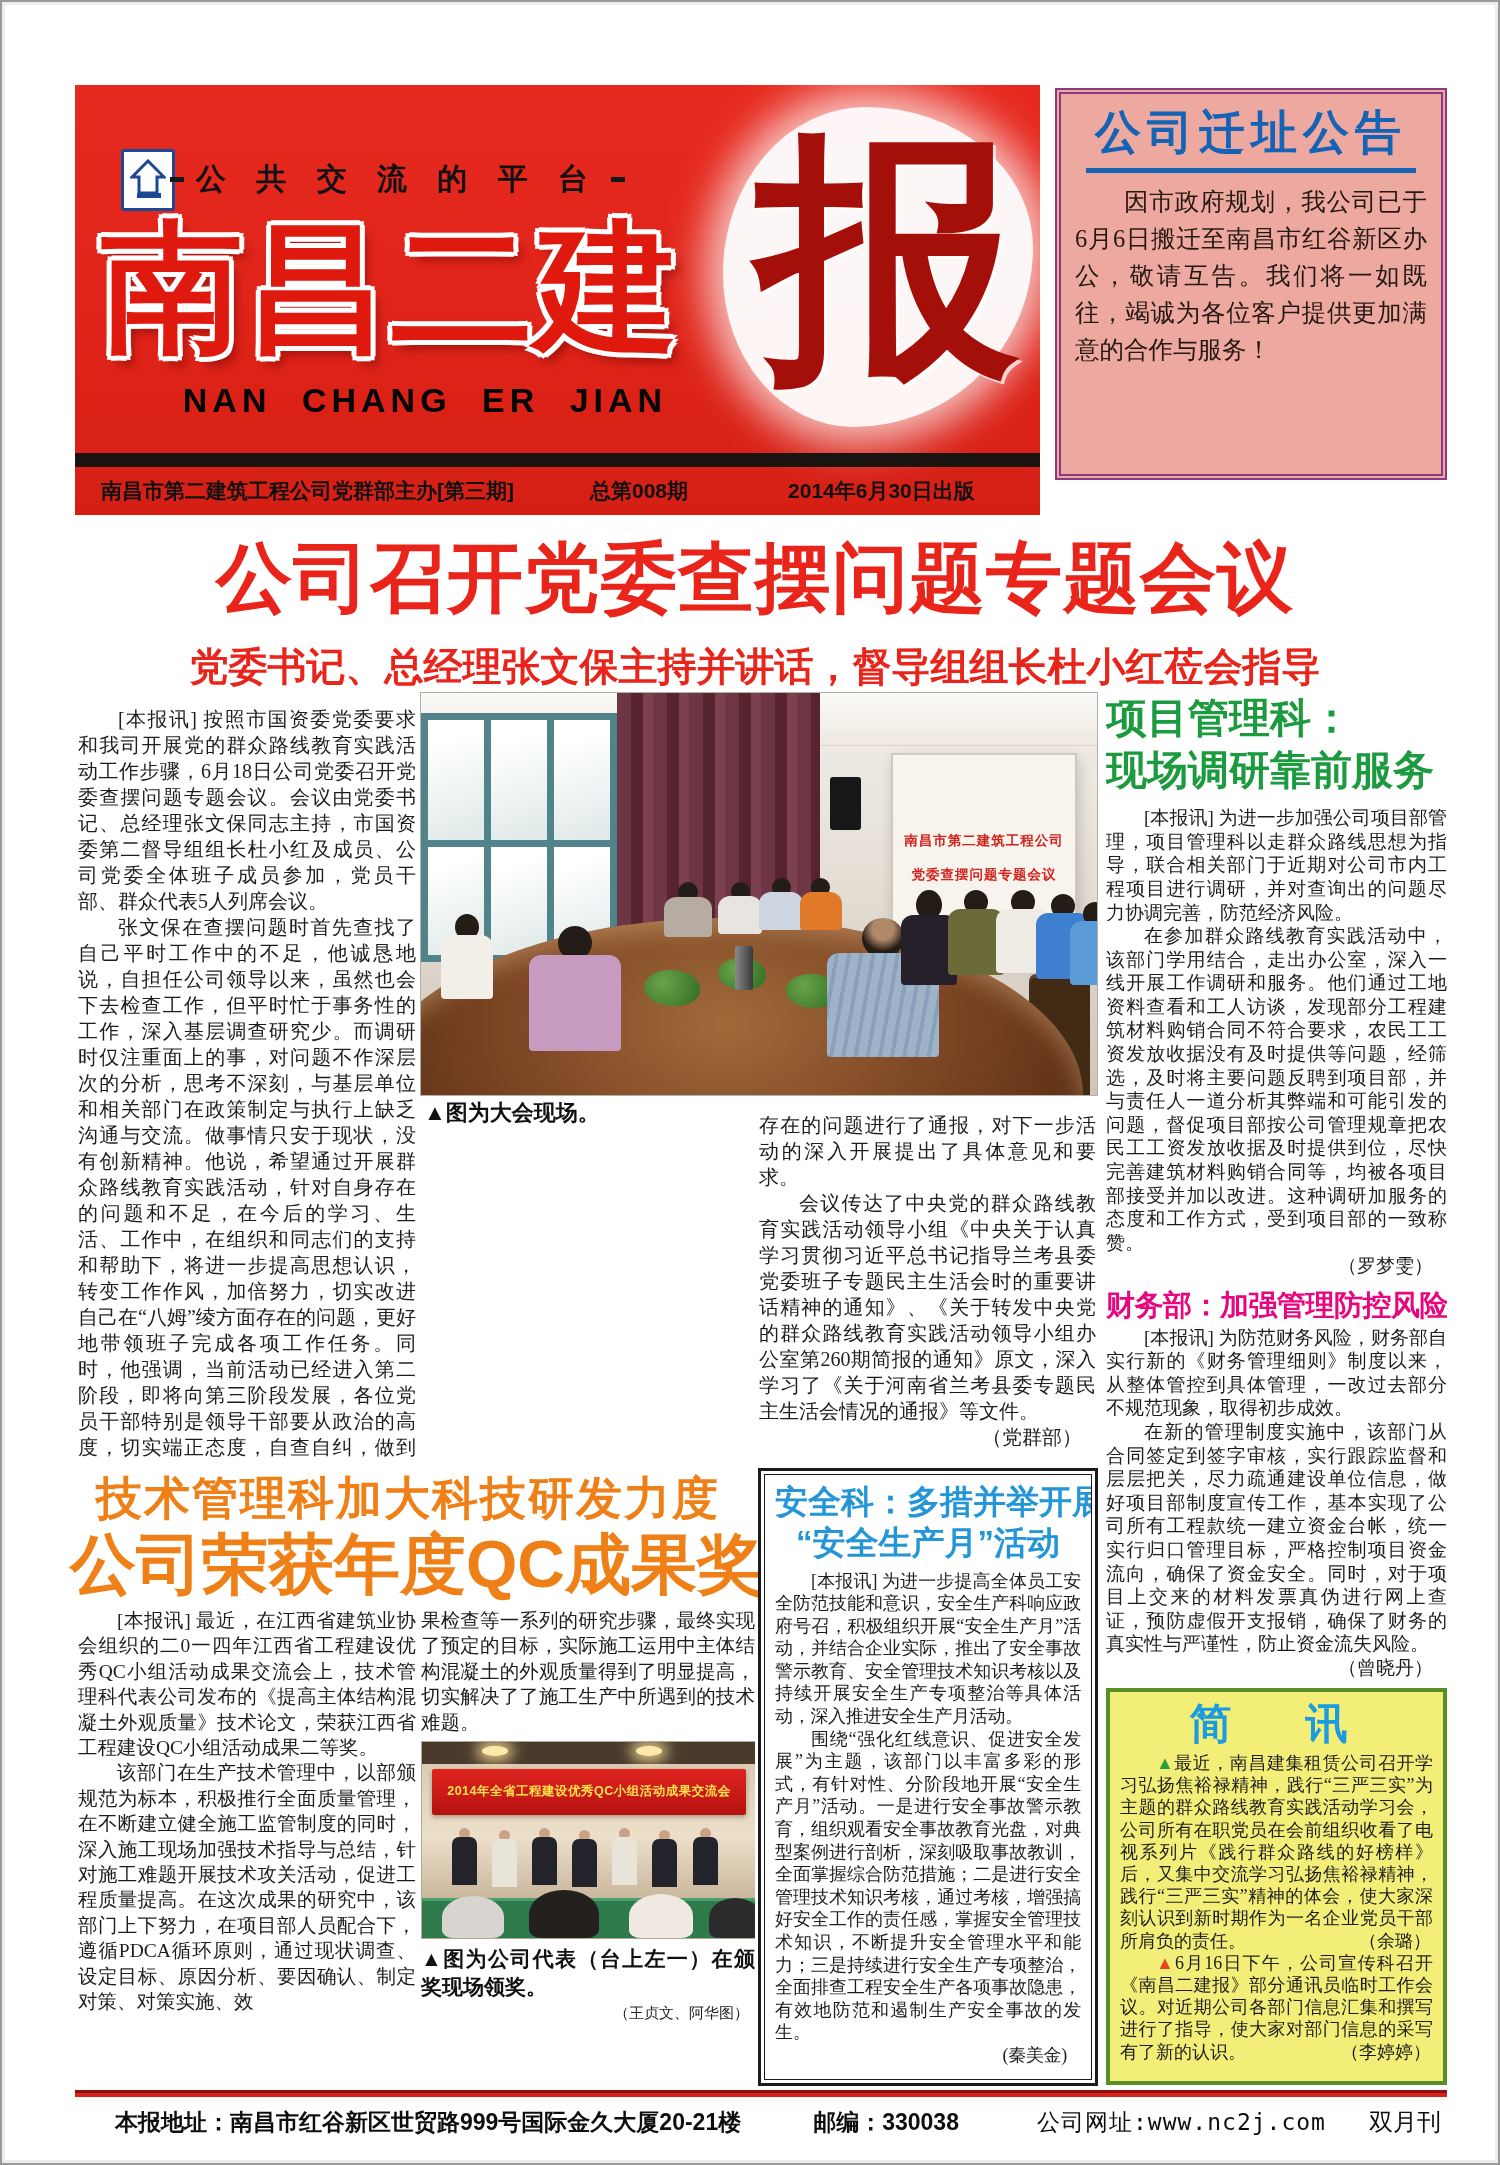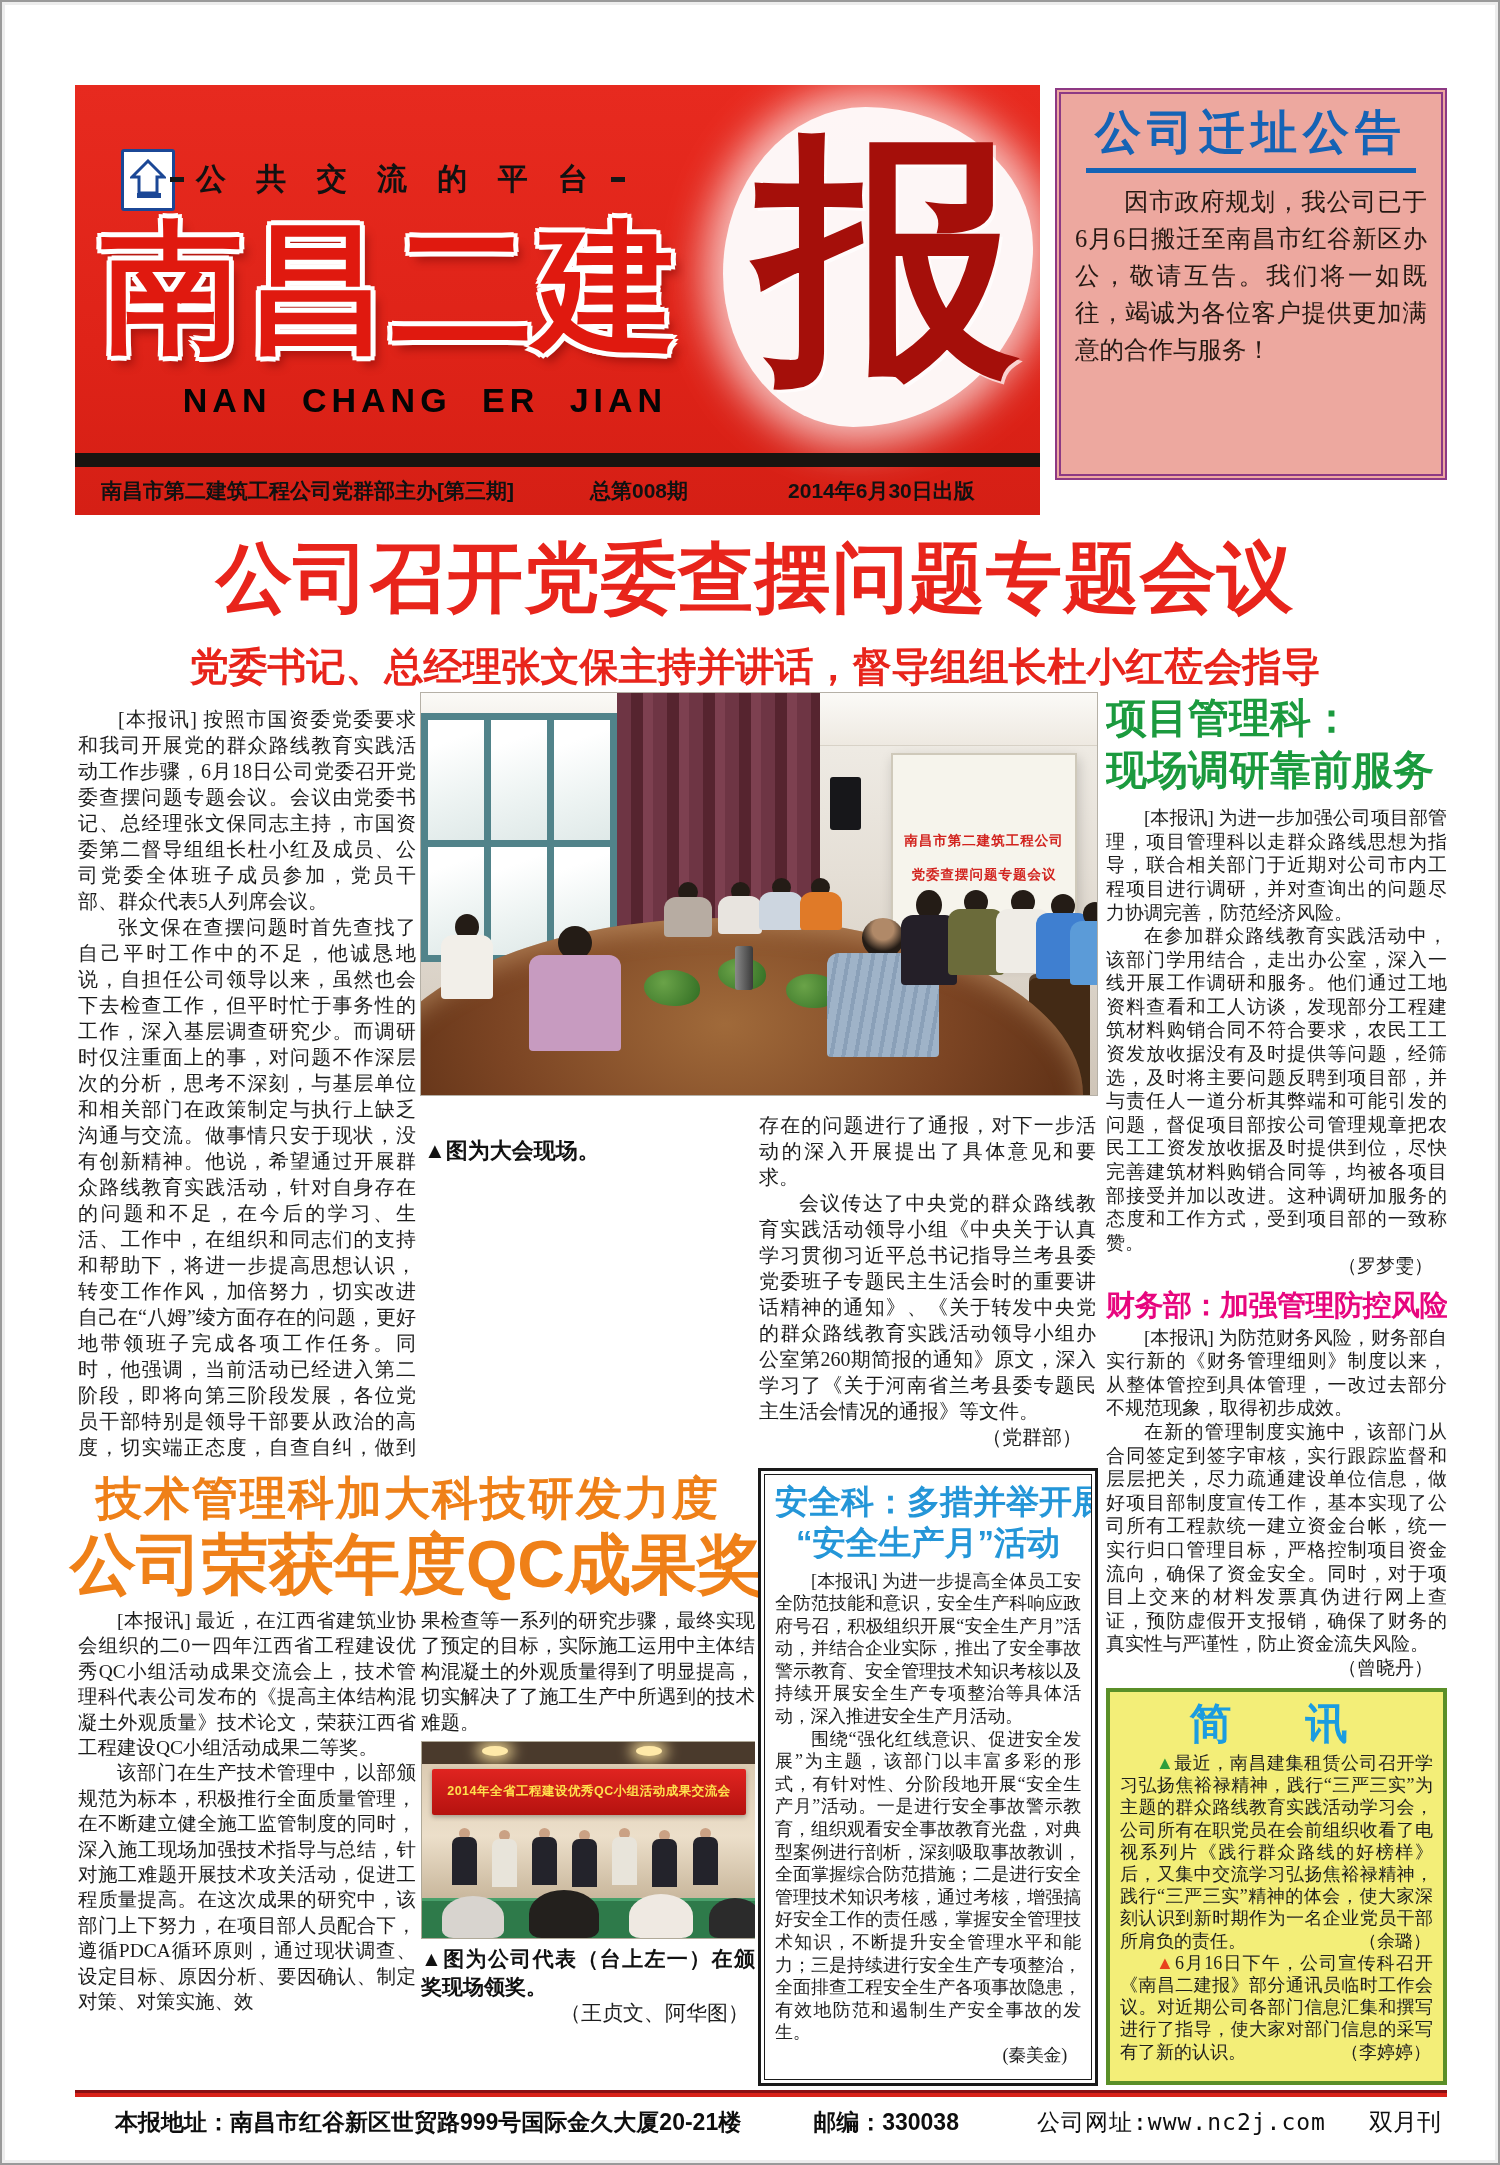--- a/index.html
+++ b/index.html
@@ -50,21 +50,21 @@
                  font-family:"Liberation Sans",sans-serif;font-weight:900;font-size:76px;
                  color:#e8241b;letter-spacing:1px;}
   .lead-sub{position:absolute;left:65px;top:640px;width:1380px;text-align:center;white-space:nowrap;
             font-family:"Liberation Sans",sans-serif;font-weight:700;font-size:39px;color:#e8241b;}
   .bodytext{text-align:justify;color:#1d1d1d;}
   .bodytext p{margin:0;text-indent:2em;}
   .bodytext p.cont{text-indent:0;}
   .sig{text-align:right;padding-right:14px;text-indent:0 !important;}
   .col-left{position:absolute;left:78px;top:706px;width:338px;height:752px;overflow:hidden;
             font-size:20px;line-height:26px;}
-  .caption-main{position:absolute;left:424px;top:1098px;width:332px;font-size:22px;font-weight:bold;color:#111;margin-top:38px;}
+  .caption-main{position:absolute;left:424px;top:1098px;width:332px;font-size:22px;font-weight:bold;color:#111;}
   .col-mid{position:absolute;left:421px;top:1128px;width:334px;height:332px;overflow:hidden;
            font-size:20px;line-height:26px;}
   .col-mid2{position:absolute;left:759px;top:1112px;width:337px;height:348px;overflow:hidden;
             font-size:20px;line-height:26px;}
   
   .col-right{position:absolute;left:1106px;top:692px;width:341px;height:994px;overflow:hidden;
              font-size:19px;line-height:23.6px;}
   .dept-title-green{font-family:"Liberation Sans",sans-serif;font-weight:900;color:#1b9a3e;
                     font-size:41px;line-height:1.27;margin-bottom:10px;white-space:nowrap;}
   .dept-title-pink{font-family:"Liberation Sans",sans-serif;font-weight:900;color:#e7067e;
@@ -72,21 +72,21 @@
   
   .qc-kicker{position:absolute;left:78px;top:1468px;width:660px;text-align:center;white-space:nowrap;
              font-family:"Liberation Sans",sans-serif;font-weight:900;font-size:46px;color:#ef8018;letter-spacing:2px;}
   .qc-headline{position:absolute;left:70px;top:1520px;width:680px;text-align:center;white-space:nowrap;
                font-family:"Liberation Sans",sans-serif;font-weight:900;font-size:66px;color:#ef8018;}
   .qc-col1{position:absolute;left:78px;top:1608px;width:338px;height:468px;overflow:hidden;
            font-size:19.5px;line-height:25.4px;}
   .qc-col2{position:absolute;left:421px;top:1608px;width:334px;height:470px;overflow:hidden;
            font-size:19.5px;line-height:25.4px;}
   .qc-caption{margin-top:6px;font-size:21px;font-weight:bold;color:#111;line-height:28px;}
-  .qc-credit{text-align:right;font-size:21px;padding-right:6px;}
+  .qc-credit{text-align:right;font-size:15px;padding-right:6px;}
   
   .safety{position:absolute;left:758px;top:1468px;width:340px;height:618px;box-sizing:border-box;
           border:3px solid #1a1a1a;padding:3px;background:#fff;}
   .safety-inner{border:1px solid #1a1a1a;height:100%;box-sizing:border-box;padding:6px 10px;overflow:hidden;}
   .safety-title{text-align:center;font-family:"Liberation Sans",sans-serif;font-weight:900;
                 color:#2496d8;font-size:33px;line-height:1.25;white-space:nowrap;}
   .safety-body{margin-top:6px;font-size:18px;line-height:22.6px;letter-spacing:-0.3px;}
   
   .briefs{position:absolute;left:1106px;top:1688px;width:341px;height:397px;box-sizing:border-box;
           background:#f3ee78;border:4px solid #5a8f28;padding:4px 10px;overflow:hidden;}

